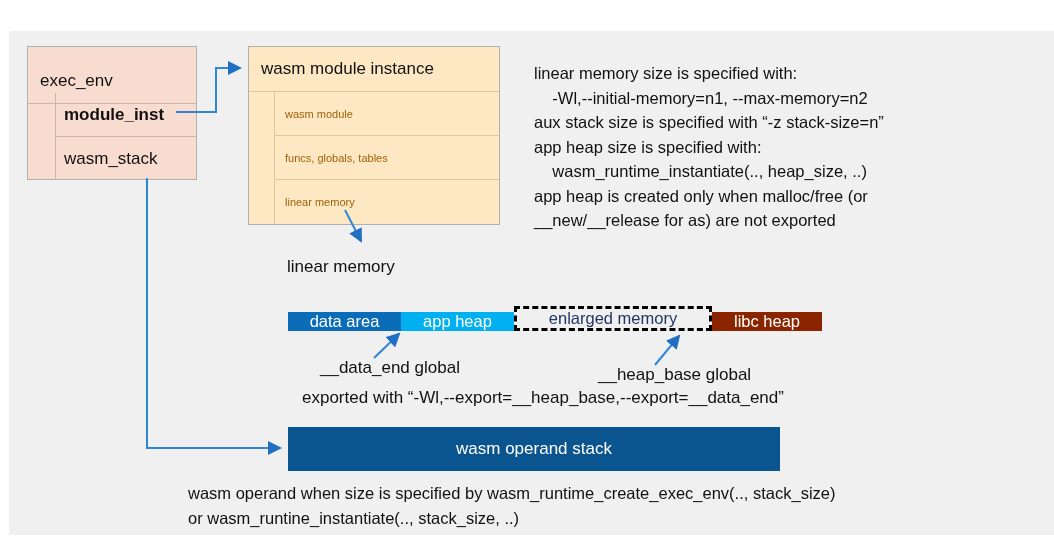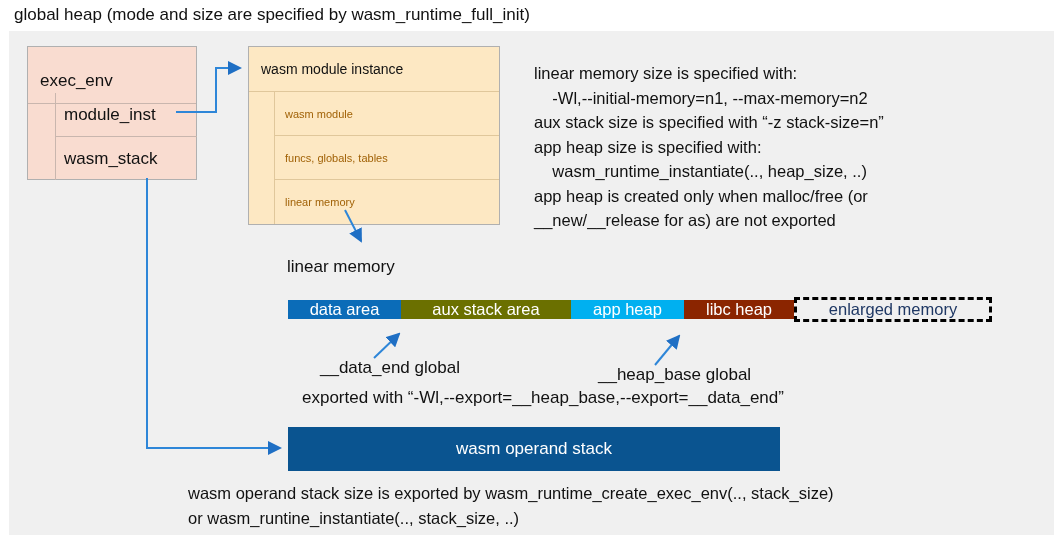--- a/index.html
+++ b/index.html
@@ -42,32 +42,32 @@
   .execenv .gutter{
     position:absolute;left:0;top:46px;width:28px;height:87px;
     border-right:1px solid #c9b6ae;box-sizing:border-box;
   }
   .execenv .row{
     position:absolute;left:28px;width:141px;height:44px;
     box-sizing:border-box;
     display:flex;align-items:center;padding-left:8px;
     font-size:17px;color:#111;white-space:nowrap;
   }
-  .execenv .row.r1{top:46px;border-bottom:1px solid #c9b6ae;}
+  .execenv .row.r1{top:46px;border-bottom:1px solid #c9b6ae;font-weight:bold;}
   .execenv .row.r2{top:90px;}
 
   .wmi{
     left:248px;top:46px;width:252px;height:179px;
     background:#fde8c3;border:1px solid #b0b0b0;
   }
   .wmi .hdr{
     position:absolute;left:0;top:0;width:100%;height:45px;
     box-sizing:border-box;border-bottom:1px solid #e0c79b;
     display:flex;align-items:center;padding-left:12px;
-    font-size:14px;color:#111;white-space:nowrap;
+    font-size:17px;color:#111;white-space:nowrap;
   }
   .wmi .gutter{
     position:absolute;left:0;top:45px;width:26px;height:132px;
     border-right:1px solid #e0c79b;box-sizing:border-box;
   }
   .wmi .row{
     position:absolute;left:26px;width:224px;height:44px;
     box-sizing:border-box;
     display:flex;align-items:center;padding-left:10px;
     font-size:11px;color:#a16207;white-space:nowrap;
@@ -84,21 +84,21 @@
     margin-top:12px;
   }
 
   
   .lm-label{
     position:absolute;left:287px;top:257px;
     font-size:17px;color:#111;
   }
   .membar{
     position:absolute;left:288px;top:287px;height:44px;
-    display:flex;align-items:center;
+    display:flex;align-items:flex-end;
   }
   .seg{
     display:flex;align-items:center;justify-content:center;
     color:#ffffff;font-size:16.5px;white-space:nowrap;
     box-sizing:border-box;
   }
   .seg.enlarged{
     color:#1f3864;background:#f0f0f0;
     border:3px dashed #000000;
   }
@@ -126,21 +126,20 @@
   svg.wires{
     position:absolute;left:0;top:0;width:1054px;height:547px;
     pointer-events:none;
   }
 </style>
 </head>
 <body>
 
 <div id="root">
 
-  <div class="title">global heap (mode and size are specified by wasm_runtime_full_init)</div>
 
   <div class="panel"></div>
 
   <div class="box execenv">
     <div class="hdr">exec_env</div>
     <div class="gutter"></div>
     <div class="row r1">module_inst</div>
     <div class="row r2">wasm_stack</div>
   </div>
 
@@ -156,32 +155,31 @@
     -Wl,--initial-memory=n1, --max-memory=n2
 aux stack size is specified with “-z stack-size=n”
 app heap size is specified with:
     wasm_runtime_instantiate(.., heap_size, ..)
 app heap is created only when malloc/free (or
 __new/__release for as) are not exported</div>
 
   <div class="lm-label">linear memory</div>
   <div class="membar">
       <div class="seg" style="width: 113px; background: rgb(11, 108, 184);">data area</div>
-      <div class="seg" style="width: 170px; background: rgb(107, 112, 0);">aux stack area</div>
       <div class="seg" style="width: 113px; background: rgb(0, 176, 240);">app heap</div>
+      <div class="seg enlarged" style="width: 198px;">enlarged memory</div>
       <div class="seg" style="width: 110px; background: rgb(139, 37, 0);">libc heap</div>
-      <div class="seg enlarged" style="width: 198px;">enlarged memory</div>
     </div>
 
   <div class="ann data-end">__data_end global</div>
   <div class="ann exported">exported with “-Wl,--export=__heap_base,--export=__data_end”</div>
   <div class="ann heap-base">__heap_base global</div>
 
   <div class="opstack">wasm operand stack</div>
-  <div class="opnote">wasm operand stack size is exported by wasm_runtime_create_exec_env(.., stack_size)
+  <div class="opnote">wasm operand when size is specified by wasm_runtime_create_exec_env(.., stack_size)
 or wasm_runtine_instantiate(.., stack_size, ..)</div>
 
   <svg class="wires" viewBox="0 0 1054 547">
     <defs>
       <marker id="ah" markerWidth="7" markerHeight="7" refX="6" refY="3.5" orient="auto">
         <path d="M0,0 L7,3.5 L0,7 Z" fill="#1f6fc4"></path>
       </marker>
     </defs>
 
     <path d="M176,112 L216,112 L216,68 L240,68" fill="none" stroke="#2e86d8" stroke-width="2" marker-end="url(#ah)"></path>

